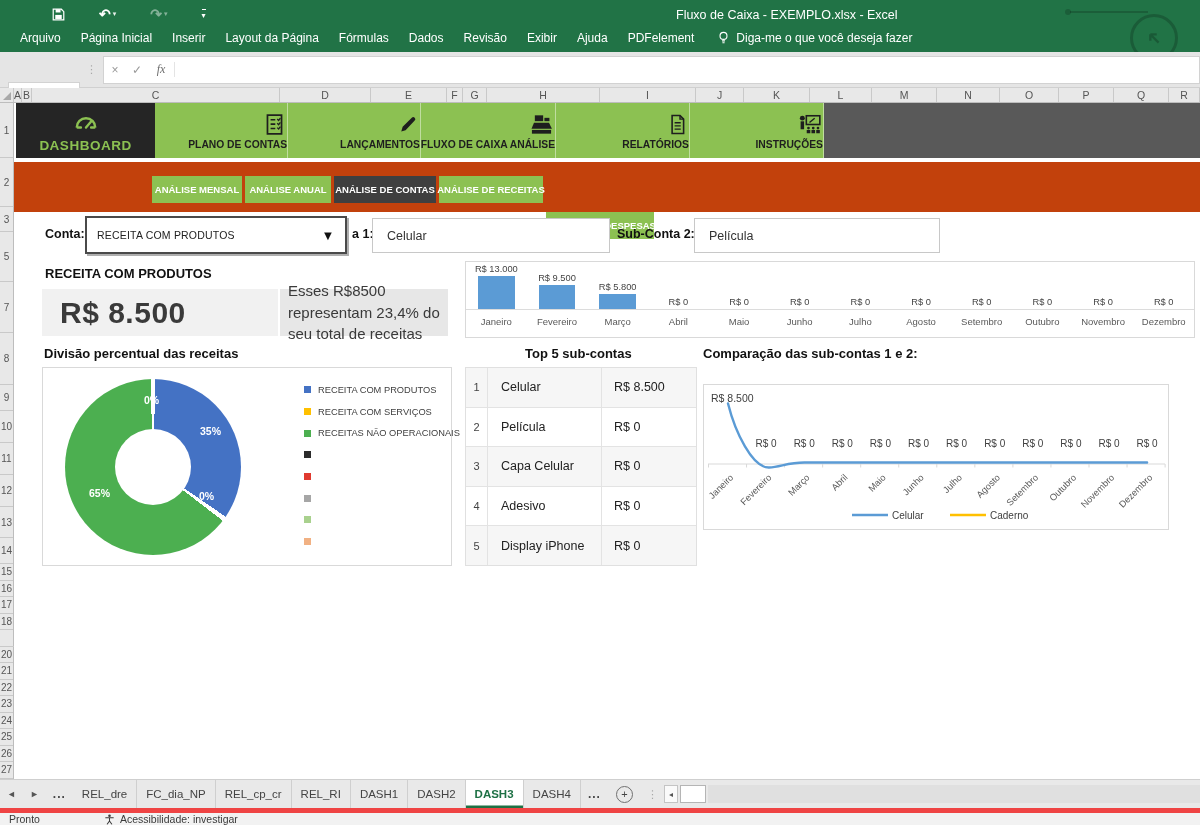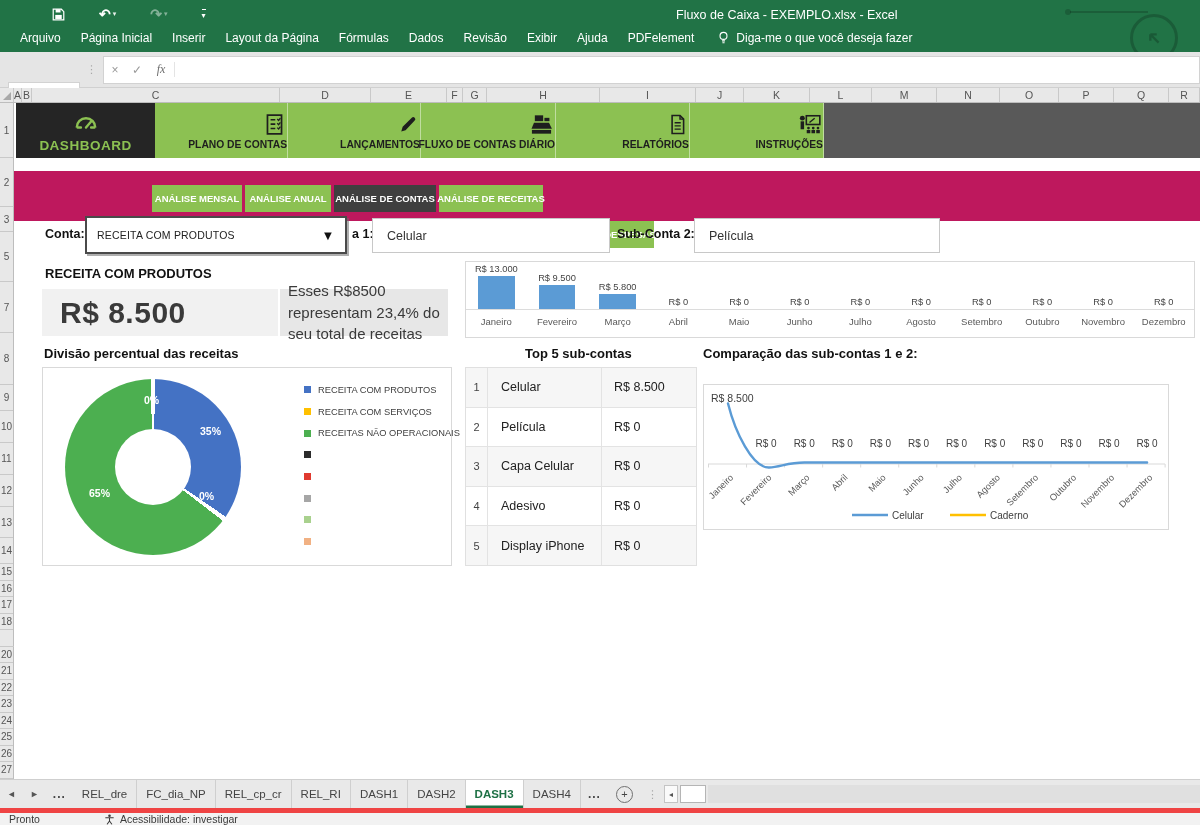--- a/index.html
+++ b/index.html
@@ -43,21 +43,21 @@
   .row-h{border-bottom:1px solid #C9C9C9;box-sizing:border-box;font-size:10px;color:#555;display:flex;align-items:center;justify-content:center;overflow:hidden;}
   
   #sheet{position:absolute;left:14px;top:103px;width:1186px;height:676px;background:#fff;overflow:hidden;}
   .navband{position:absolute;left:0;top:0;width:100%;height:55px;display:flex;}
   .dashbtn{width:139px;margin-left:2px;background:#252525;color:#8CC152;display:flex;flex-direction:column;align-items:center;justify-content:center;}
   .dash-lb{font-size:13.5px;font-weight:bold;letter-spacing:.5px;margin-top:2px;}
   .nav-btn{background:#8CC152;color:#1E1E1E;display:flex;flex-direction:column;align-items:flex-end;justify-content:center;border-right:1px solid rgba(255,255,255,0.45);box-sizing:border-box;}
   .nav-ic{display:inline-flex;margin-bottom:2px;}
   .nav-lb{font-size:10.3px;font-weight:bold;white-space:nowrap;}
   .darkband{flex:1;background:#595959;}
-  .greenband{position:absolute;left:0;top:68px;width:100%;height:50px;background:#be185d;}
+  .greenband{position:absolute;left:0;top:59px;width:100%;height:50px;background:#c2410c;}
   .atabs{position:absolute;left:138px;top:14px;display:flex;gap:3px;}
   .atab{height:27px;background:#8CC152;color:#fff;font-size:9.5px;font-weight:bold;display:flex;align-items:center;justify-content:center;white-space:nowrap;}
   .atab.active{background:#3F3F3F;}
   
   .lbl{position:absolute;font-size:12.5px;font-weight:bold;color:#111;}
   .conta-lbl{left:31px;top:124px;}
   .dropdown{position:absolute;left:71px;top:113px;width:262px;height:38px;background:#fff;border:2px solid #4A4A4A;box-sizing:border-box;box-shadow:2px 2px 0 rgba(110,110,110,0.55);display:flex;align-items:center;}
   .dd-text{flex:1;font-size:10.5px;color:#222;padding-left:10px;letter-spacing:.2px;}
   .dd-arrow{width:34px;text-align:center;color:#111;font-size:13px;}
   .a1-lbl{left:338px;top:124px;}
@@ -281,21 +281,21 @@
           </div>
           <div class="nav-btn" style="width: 135px;">
             <span class="nav-ic">
               <svg width="27" height="25" viewBox="0 0 32 30">
                 <rect x="8" y="4" width="10" height="7" fill="currentColor"></rect>
                 <rect x="19.5" y="7" width="6" height="4" fill="currentColor"></rect>
                 <path d="M7 13h18l3.5 7H4z" fill="currentColor"></path>
                 <rect x="4.5" y="21.5" width="23" height="4.5" fill="currentColor"></rect>
               </svg>
             </span>
-            <span class="nav-lb">FLUXO DE CONTAS DIÁRIO</span>
+            <span class="nav-lb">FLUXO DE CAIXA ANÁLISE</span>
           </div>
           <div class="nav-btn" style="width: 134px;">
             <span class="nav-ic">
               <svg width="23" height="25" viewBox="0 0 32 32">
                 <path d="M8.5 3.5h11l5 5v20h-16z" fill="none" stroke="currentColor" stroke-width="2.2"></path>
                 <path d="M19.5 3.5v5h5" fill="none" stroke="currentColor" stroke-width="2"></path>
                 <path d="M12 13.5h8.5M12 18h8.5M12 22.5h8.5" stroke="currentColor" stroke-width="1.9"></path>
               </svg>
             </span>
             <span class="nav-lb">RELATÓRIOS</span>

